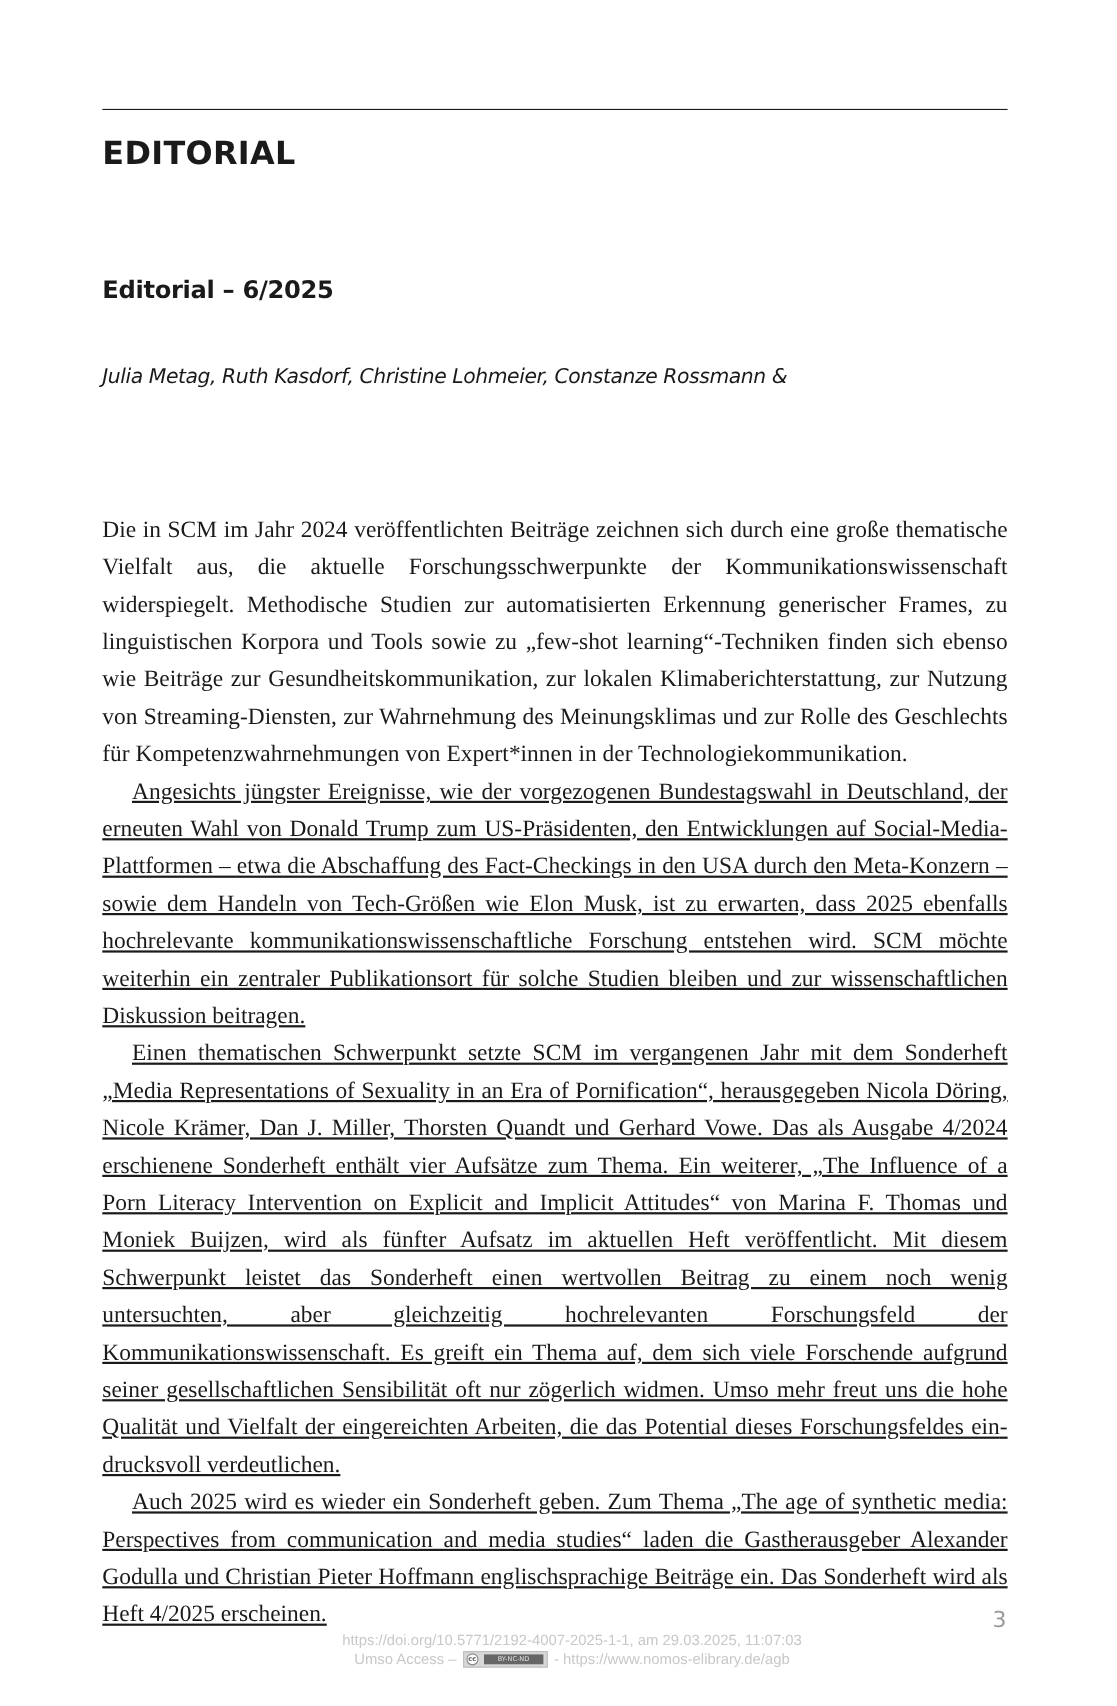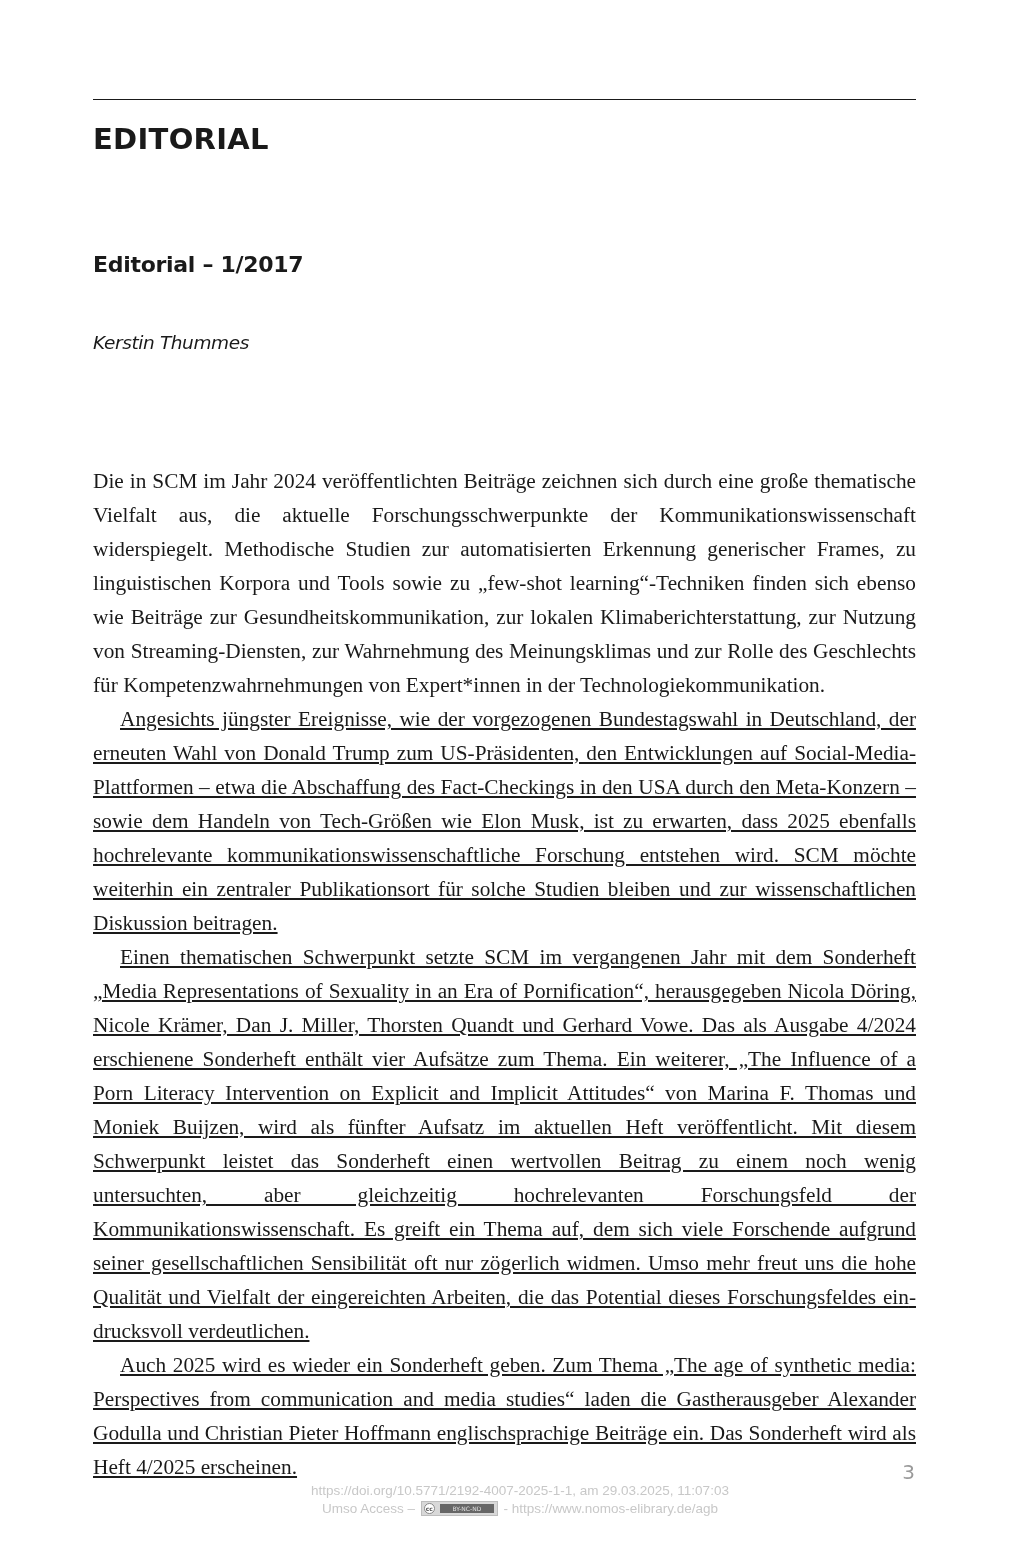--- a/index.html
+++ b/index.html
@@ -134,24 +134,24 @@
       font-family: "DejaVu Sans", sans-serif;
     }
   </style>
 </head>
 <body>
 
 <div class="top-rule"></div>
 
 <div class="section-label">EDITORIAL</div>
 
-<div class="article-title">Editorial – 1/2017</div>
+<div class="article-title">Editorial – 6/2025</div>
 
 <div class="authors">
-  <div>Kerstin Thummes</div>
+  <div>Julia Metag, Ruth Kasdorf, Christine Lohmeier, Constanze Rossmann &amp;</div>
 </div>
 
 <div class="body-text">
   <p>Die in SCM im Jahr 2024 veröffentlichten Beiträge zeichnen sich durch eine große thematische Vielfalt aus, die aktuelle Forschungsschwerpunkte der Kommunikati­onswissenschaft widerspiegelt. Methodische Studien zur automatisierten Erkennung generischer Frames, zu linguistischen Korpora und Tools sowie zu „few-shot learning“-Techniken finden sich ebenso wie Beiträge zur Gesundheitskommunika­tion, zur lokalen Klimaberichterstattung, zur Nutzung von Streaming-Diensten, zur Wahrnehmung des Meinungsklimas und zur Rolle des Geschlechts für Kom­petenzwahrnehmungen von Expert*innen in der Technologiekommunikation.</p>
   <p class="indent">Angesichts jüngster Ereignisse, wie der vorgezogenen Bundestagswahl in Deutsch­land, der erneuten Wahl von Donald Trump zum US-Präsidenten, den Entwicklun­gen auf Social-Media-Plattformen – etwa die Abschaffung des Fact-Checkings in den USA durch den Meta-Konzern – sowie dem Handeln von Tech-Größen wie Elon Musk, ist zu erwarten, dass 2025 ebenfalls hochrelevante kommunikations­wissenschaftliche Forschung entstehen wird. SCM möchte weiterhin ein zentraler Publikationsort für solche Studien bleiben und zur wissenschaftlichen Diskussion beitragen.</p>
   <p class="indent">Einen thematischen Schwerpunkt setzte SCM im vergangenen Jahr mit dem Sonderheft „Media Representations of Sexuality in an Era of Pornification“, her­ausgegeben Nicola Döring, Nicole Krämer, Dan J. Miller, Thorsten Quandt und Gerhard Vowe. Das als Ausgabe 4/2024 erschienene Sonderheft enthält vier Auf­sätze zum Thema. Ein weiterer, „The Influence of a Porn Literacy Intervention on Explicit and Implicit Attitudes“ von Marina F. Thomas und Moniek Buijzen, wird als fünfter Aufsatz im aktuellen Heft veröffentlicht. Mit diesem Schwerpunkt leis­tet das Sonderheft einen wertvollen Beitrag zu einem noch wenig untersuchten, aber gleichzeitig hochrelevanten Forschungsfeld der Kommunikationswissenschaft. Es greift ein Thema auf, dem sich viele Forschende aufgrund seiner gesellschaftlichen Sensibilität oft nur zögerlich widmen. Umso mehr freut uns die hohe Qualität und Vielfalt der eingereichten Arbeiten, die das Potential dieses Forschungsfeldes ein­drucksvoll verdeutlichen.</p>
   <p class="indent">Auch 2025 wird es wieder ein Sonderheft geben. Zum Thema „The age of syn­thetic media: Perspectives from communication and media studies“ laden die Gastherausgeber Alexander Godulla und Christian Pieter Hoffmann englischspra­chige Beiträge ein. Das Sonderheft wird als Heft 4/2025 erscheinen.</p>
 </div>
 
 <div class="page-number">3</div>

